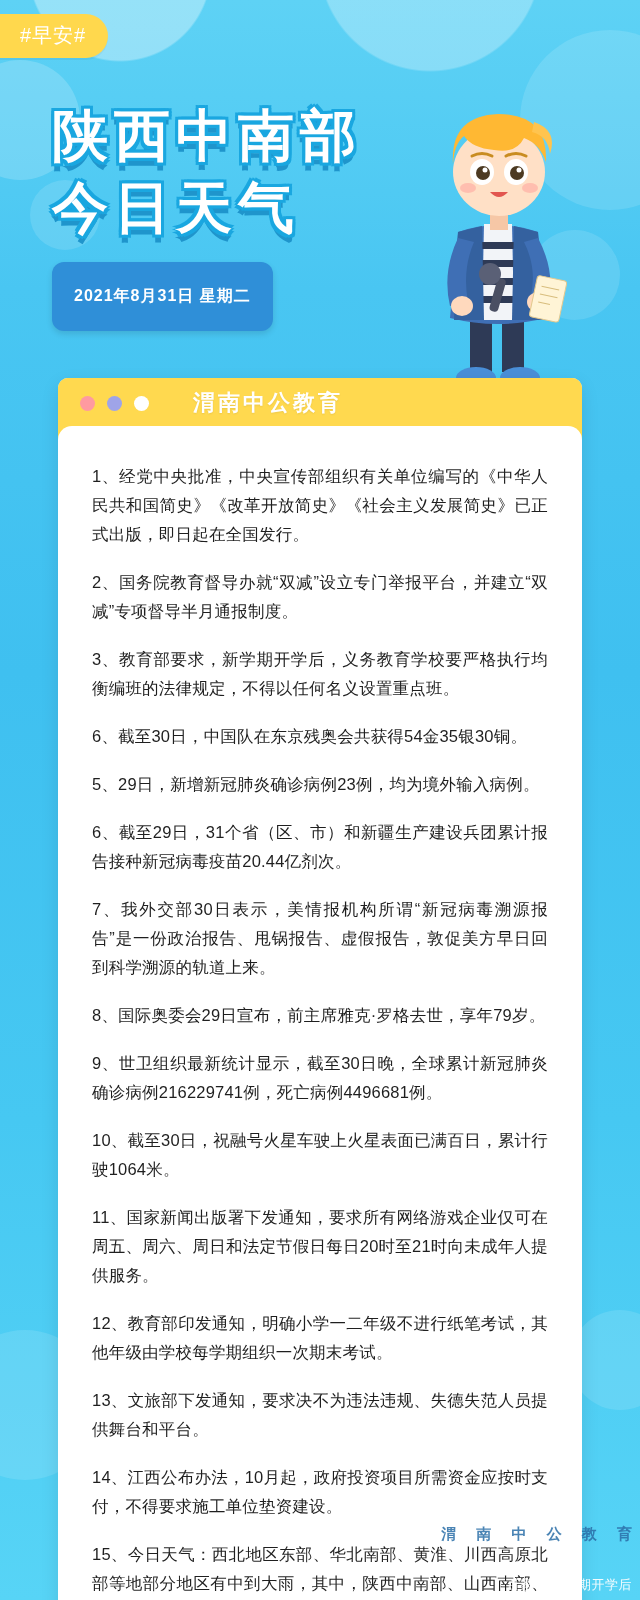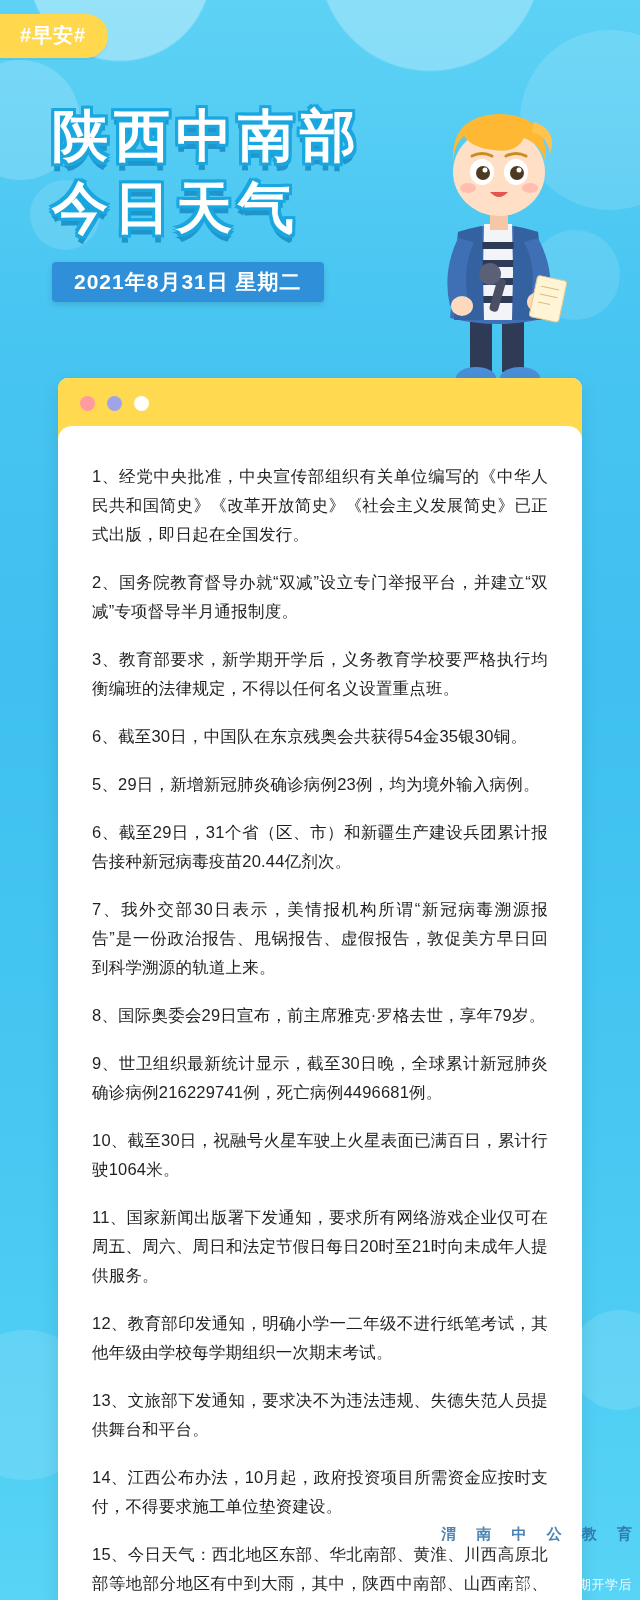--- a/index.html
+++ b/index.html
@@ -28,21 +28,21 @@
     position: absolute; top:0; left:0; width: 640px; height: 120px;
     background: radial-gradient(circle at 120px -30px, rgba(255,255,255,0.35) 0 90px, rgba(255,255,255,0) 92px),
                 radial-gradient(circle at 430px -40px, rgba(255,255,255,0.28) 0 110px, rgba(255,255,255,0) 112px);
   }
 
   
   .tag {
     position: absolute; left: 0; top: 14px;
     background: #ffd84d;
     color: #ffffff;
-    font-size: 20px; font-weight: bold;
+    font-size: 20px; font-weight: normal;
     padding: 8px 22px 9px 20px;
     border-radius: 0 22px 22px 0;
     letter-spacing: 1px;
     box-shadow: 0 2px 0 rgba(0,0,0,0.04);
   }
 
   
   .title-wrap { position: absolute; left: 52px; top: 100px; width: 340px; }
   .title-line {
     font-size: 56px;
@@ -53,24 +53,24 @@
     text-shadow:
        3px 0 0 #1aa7e0, -3px 0 0 #1aa7e0, 0 3px 0 #1aa7e0, 0 -3px 0 #1aa7e0,
        3px 3px 0 #1aa7e0, -3px 3px 0 #1aa7e0, 3px -3px 0 #1aa7e0, -3px -3px 0 #1aa7e0,
        0 8px 0 #1f95cc;
   }
   .date-badge {
     display: inline-block;
     margin-top: 18px;
     background: #2f8fd8;
     color: #ffffff;
-    font-size: 21px;
-    font-weight: bold;
-    padding: 6px 22px;
-    border-radius: 4px;
+    font-size: 16px;
+    font-weight: bold;
+    padding: 24px 22px;
+    border-radius: 12px;
     letter-spacing: 1px;
     box-shadow: 0 3px 6px rgba(0,0,0,0.12);
   }
 
   
   .person { position: absolute; right: 42px; top: 92px; width: 200px; height: 310px; }
 
   
   .card {
     position: absolute;
@@ -221,20 +221,21 @@
 </svg>
 
 <div class="card">
   <div class="card-top">
     <div class="card-top-inner">
       <div class="dots">
         <span class="dot red"></span>
         <span class="dot purple"></span>
         <span class="dot white"></span>
       </div>
+      <div class="brand">渭南中公教育</div>
     </div>
     <div class="card-notch"></div>
   </div>
 
   <div class="card-body">
     <p class="para">1、经党中央批准，中央宣传部组织有关单位编写的《中华人民共和国简史》《改革开放简史》《社会主义发展简史》已正式出版，即日起在全国发行。</p>
     <p class="para">2、国务院教育督导办就“双减”设立专门举报平台，并建立“双减”专项督导半月通报制度。</p>
     <p class="para">3、教育部要求，新学期开学后，义务教育学校要严格执行均衡编班的法律规定，不得以任何名义设置重点班。</p>
     <p class="para">6、截至30日，中国队在东京残奥会共获得54金35银30铜。</p>
     <p class="para">5、29日，新增新冠肺炎确诊病例23例，均为境外输入病例。</p>

